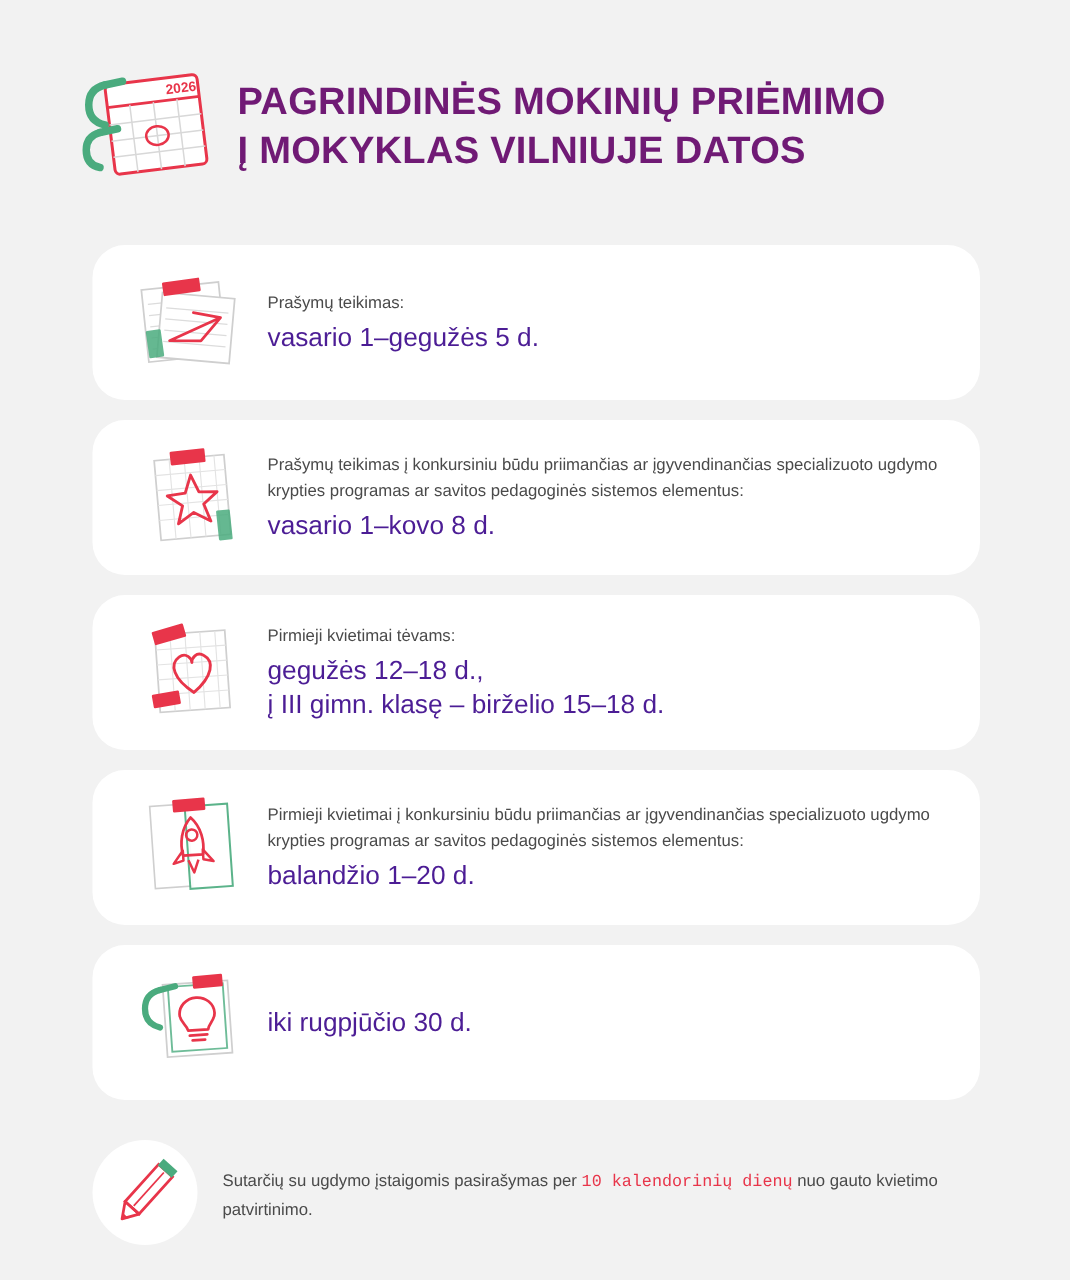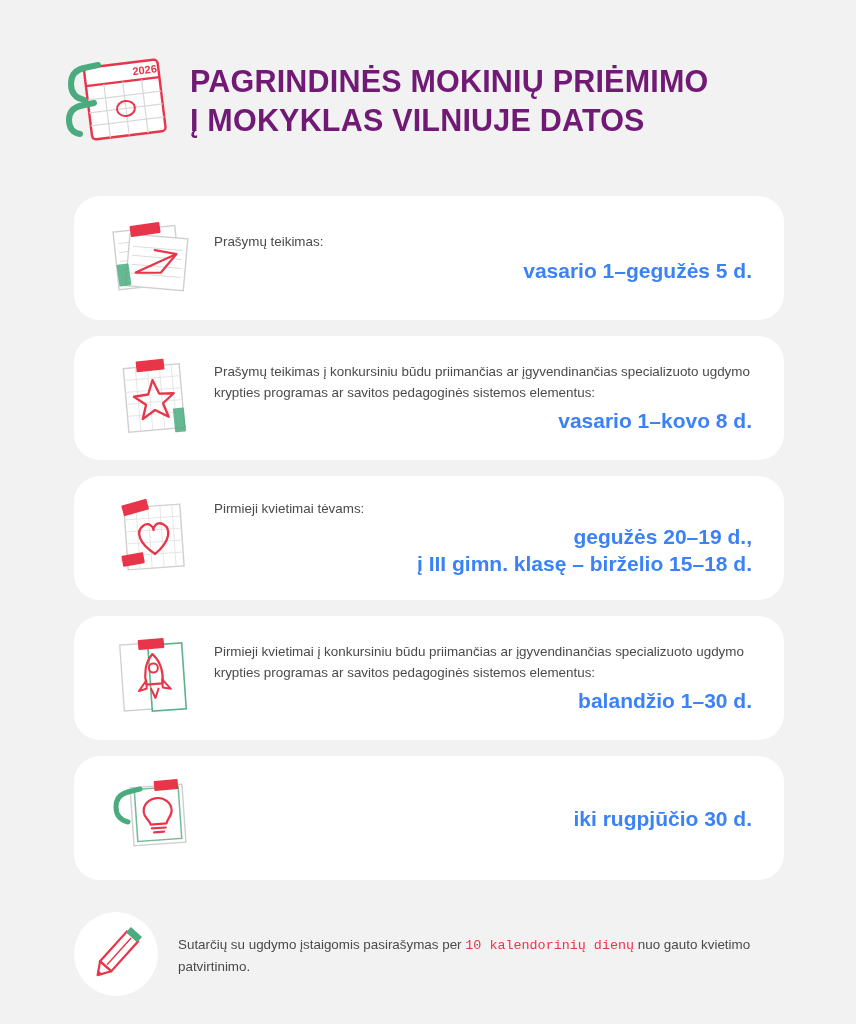--- a/index.html
+++ b/index.html
@@ -69,25 +69,24 @@
     padding-right: 6px;
   }
   .card-label {
     font-size: 13.4px;
     line-height: 1.58;
     color: #4a4a4a;
     margin: 0 0 4px 0;
   }
   .card-date {
     font-size: 21px;
-    font-weight: bold;
-    color: #3b82f6;
+    font-weight: normal;
+    color: #4c1d95;
     line-height: 1.3;
     margin: 2px 0 0 0;
-    text-align: right;
   }
   .card-date .dl2 { display: block; }
 
   
   .footer {
     display: flex;
     align-items: flex-start;
     padding: 16px 74px 0 74px;
   }
   .footer-icon-wrap {
@@ -223,21 +222,21 @@
             <line x1="82" y1="14" x2="82" y2="76"></line>
           </g>
           <path d="M62 62 C46 50 44 38 52 33 C58 29 62 35 62 38 C62 35 66 29 72 33 C80 38 78 50 62 62 Z" fill="none" stroke="#e8354a" stroke-width="2.3" stroke-linejoin="round" transform="rotate(-4 62 45)"></path>
           <rect x="30" y="10" width="26" height="11" rx="1" fill="#e8354a" transform="rotate(-16 43 15)"></rect>
           <rect x="30" y="62" width="22" height="11" rx="1" fill="#e8354a" transform="rotate(-10 41 67)"></rect>
         </svg>
       </div>
       <div class="card-body">
         <p class="card-label">Pirmieji kvietimai tėvams:</p>
         <p class="card-date">
-          <span>gegužės 20–19 d.,</span>
+          <span>gegužės 12–18 d.,</span>
           <span class="dl2">į III gimn. klasę – birželio 15–18 d.</span>
         </p>
       </div>
     </div>
 
     <div class="card">
       <div class="card-icon">
         <svg width="122" height="92" viewBox="0 0 122 92">
           <rect x="30" y="12" width="30" height="66" fill="#ffffff" stroke="#cfcfcf" stroke-width="1.3" transform="rotate(-4 45 45)"></rect>
           <rect x="58" y="12" width="34" height="66" fill="#ffffff" stroke="#4aab7e" stroke-width="1.6" transform="rotate(-4 75 45)" opacity="0.9"></rect>
@@ -247,21 +246,21 @@
             <path d="M54 48 L46 58 L54 56 Z" fill="none" stroke="#e8354a" stroke-width="2" stroke-linejoin="round"></path>
             <path d="M70 48 L78 58 L70 56 Z" fill="none" stroke="#e8354a" stroke-width="2" stroke-linejoin="round"></path>
             <path d="M58 56 L62 66 L66 56" fill="none" stroke="#e8354a" stroke-width="2" stroke-linejoin="round"></path>
           </g>
           <rect x="46" y="7" width="26" height="10" rx="1" fill="#e8354a" transform="rotate(-5 59 12)"></rect>
         </svg>
       </div>
       <div class="card-body">
         <p class="card-label">Pirmieji kvietimai į konkursiniu būdu priimančias ar įgyvendinančias specializuoto ugdymo krypties programas ar savitos pedagoginės sistemos elementus:</p>
         <p class="card-date">
-          <span>balandžio 1–30 d.</span>
+          <span>balandžio 1–20 d.</span>
         </p>
       </div>
     </div>
 
     <div class="card">
       <div class="card-icon">
         <svg width="122" height="92" viewBox="0 0 122 92">
           <rect x="40" y="14" width="52" height="58" fill="#ffffff" stroke="#cfcfcf" stroke-width="1.4" transform="rotate(-4 66 43)"></rect>
           <rect x="44" y="16" width="44" height="52" fill="none" stroke="#4aab7e" stroke-width="1.5" transform="rotate(-4 66 42)" opacity="0.8"></rect>
           <g transform="rotate(-4 66 44)">

